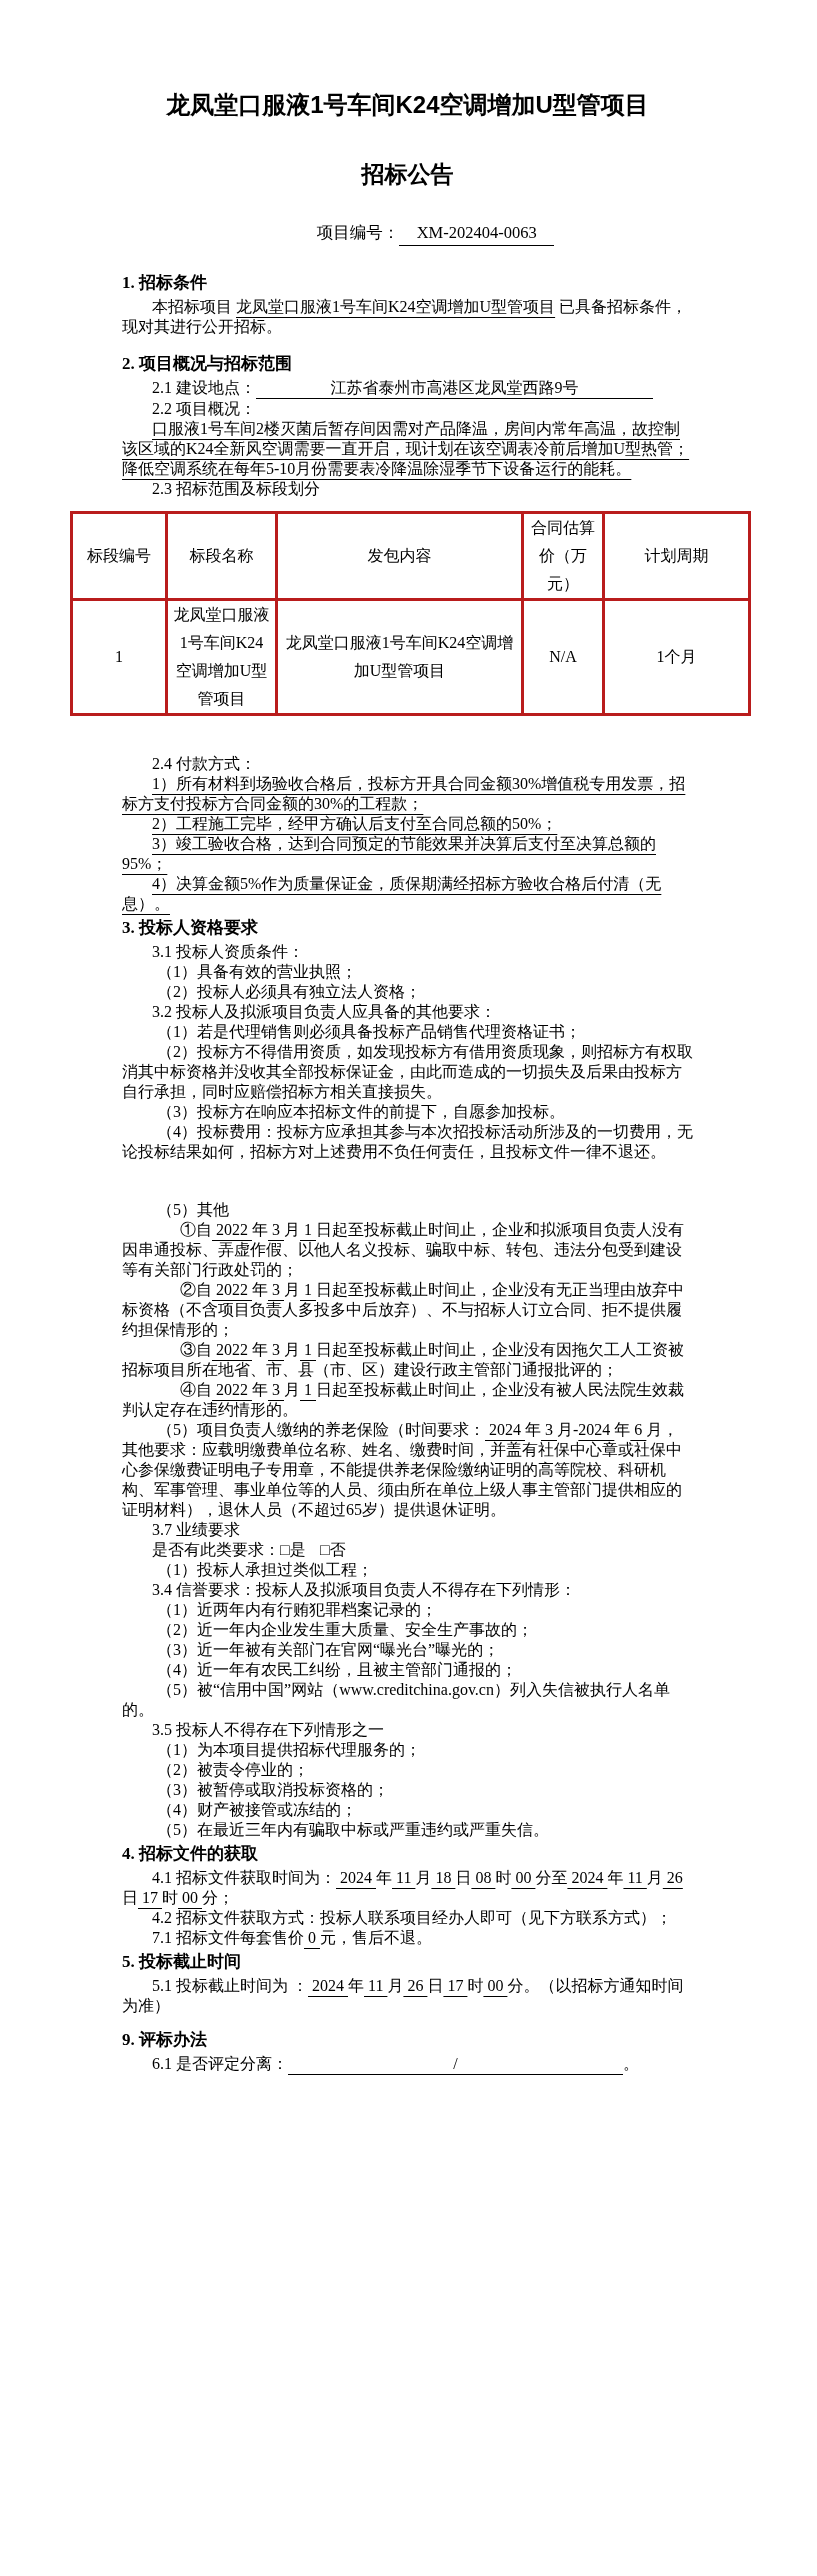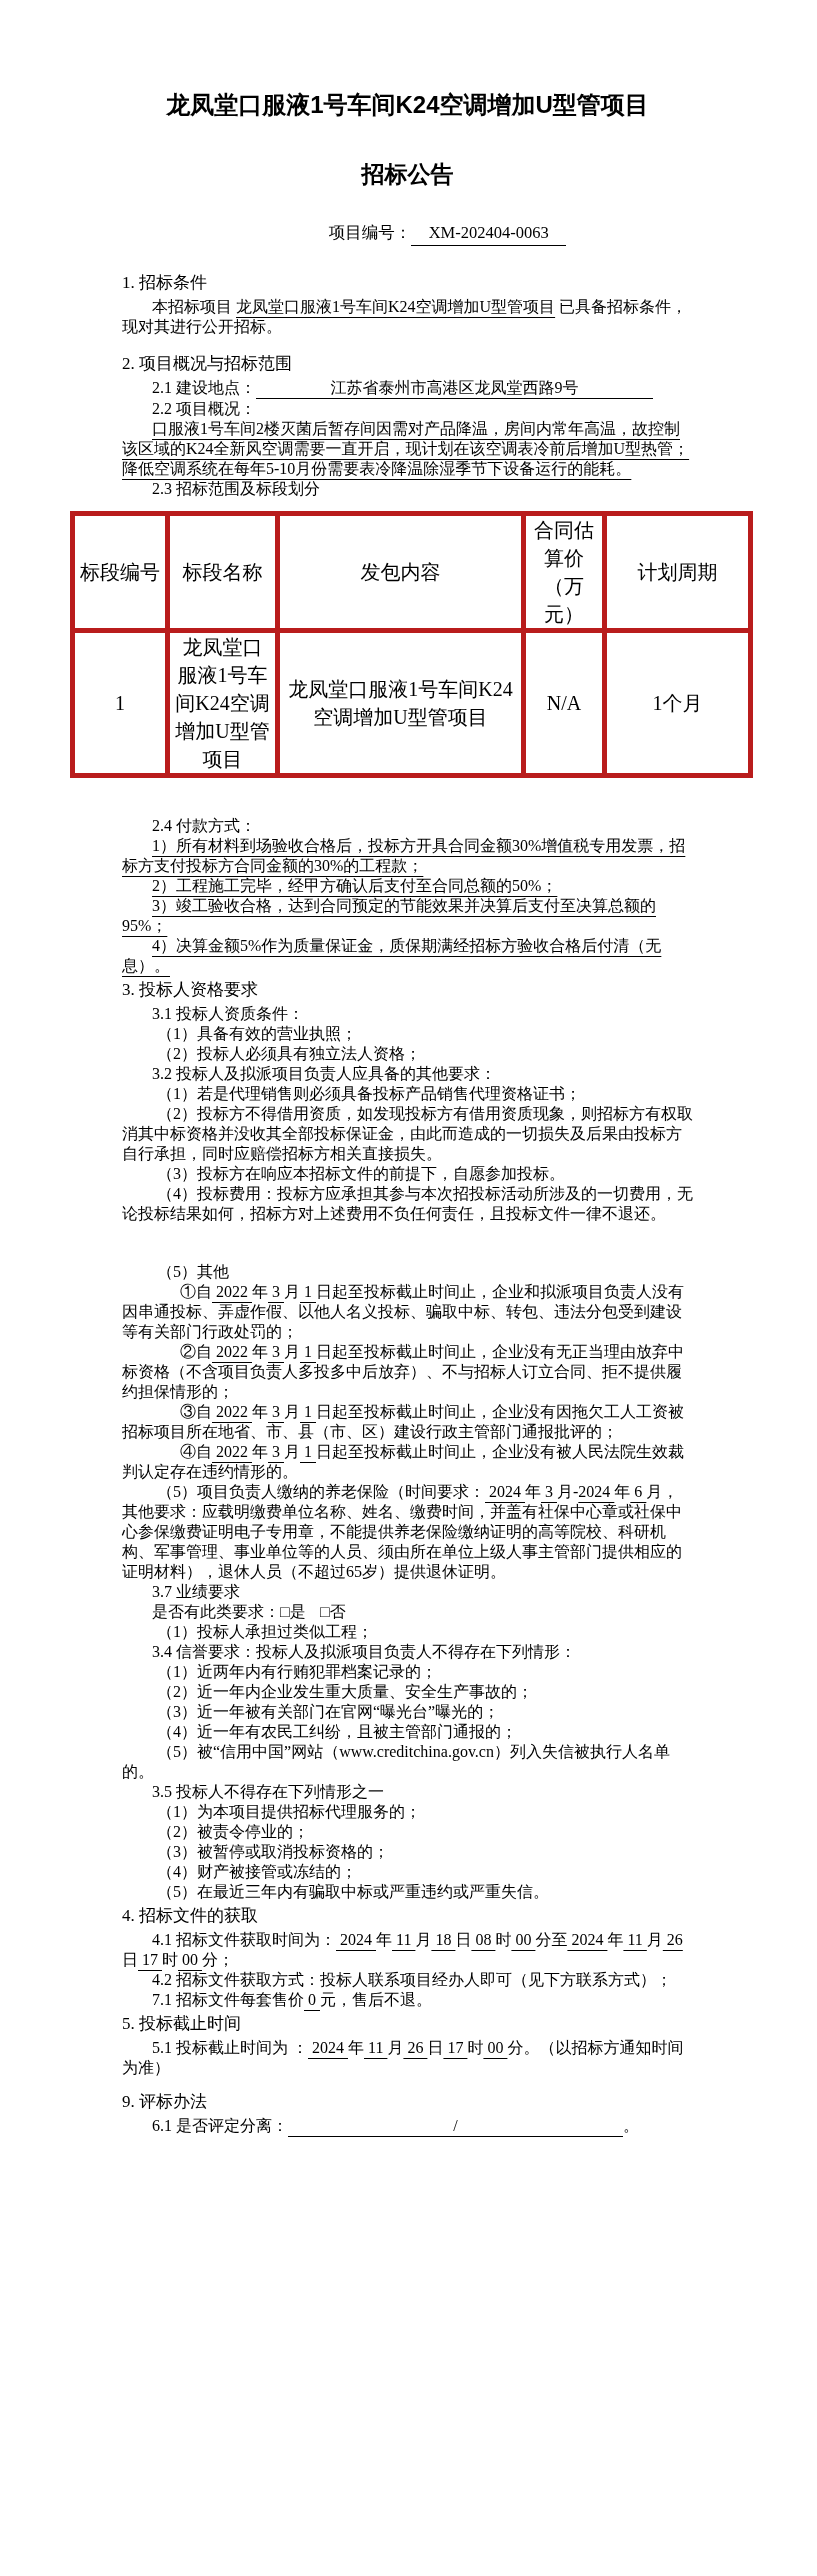--- a/index.html
+++ b/index.html
@@ -4,39 +4,39 @@
 <style>
   html,body{margin:0;padding:0;background:#fff;}
   body{color:#000;font-family:"Liberation Serif","DejaVu Serif",serif;}
   .page{width:818px;height:3005px;box-sizing:border-box;background:#fff;
         padding:88px 125px 0 122px;overflow:hidden;}
   .title{text-align:center;font-size:24px;font-weight:bold;line-height:33px;
          font-family:"Liberation Sans","DejaVu Sans",sans-serif;}
   .subtitle{text-align:center;font-size:23px;font-weight:bold;line-height:31px;
          margin-top:40px;font-family:Liberation Mono, monospace;}
   .projno{text-align:center;font-size:16.5px;line-height:24px;margin-top:29px;
-          position:relative;left:40px;}
+          position:relative;left:28px;}
   p{margin:0;font-size:16px;line-height:20px;}
-  .h1{font-size:17px;font-weight:normal;line-height:28px;margin:0;}
+  .h1{font-size:17px;font-weight:bold;line-height:28px;margin:0;}
   .ind1{text-indent:30px;}
   .ind2{text-indent:35px;}
   .ind3{text-indent:58px;}
   .lead58{margin-left:30px;text-indent:0;}
   .u{text-decoration:underline;text-underline-offset:5.2px;text-decoration-thickness:0.8px;}
   .fill{display:inline-block;border-bottom:1px solid #000;text-align:center;
         padding:0 6.2px;min-width:124px;box-sizing:border-box;}
   .projno .fill{min-width:155px;}
   .fill-loc{min-width:397px;}
   .fill-long{min-width:335px;}
   .g1{margin-top:10.3px;}
   .g2{margin-top:38px;}
   .g3{margin-top:13.4px;}
   table.lots{border-collapse:collapse;table-layout:fixed;width:678px;
              margin:11.3px 0 38px -52px;}
-  table.lots th,table.lots td{border:5px solid #b91c1c;font-weight:normal;font-size:20px;
+  table.lots th,table.lots td{border:3px solid #b91c1c;font-weight:normal;font-size:16px;
              text-align:center;vertical-align:middle;line-height:28px;padding:0 4.1px;
              overflow:hidden;}
   table.lots thead tr{height:55px;}
   table.lots tbody tr{height:111px;}
   .chk{display:inline-block;margin-right:14.4px;}
 </style>
 </head>
 <body>
 
 <div class="page">

